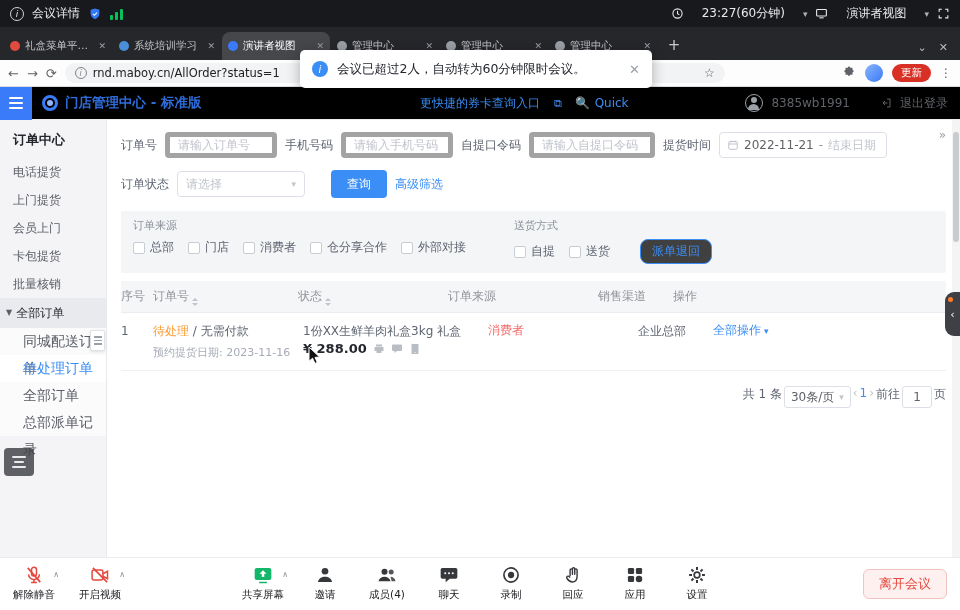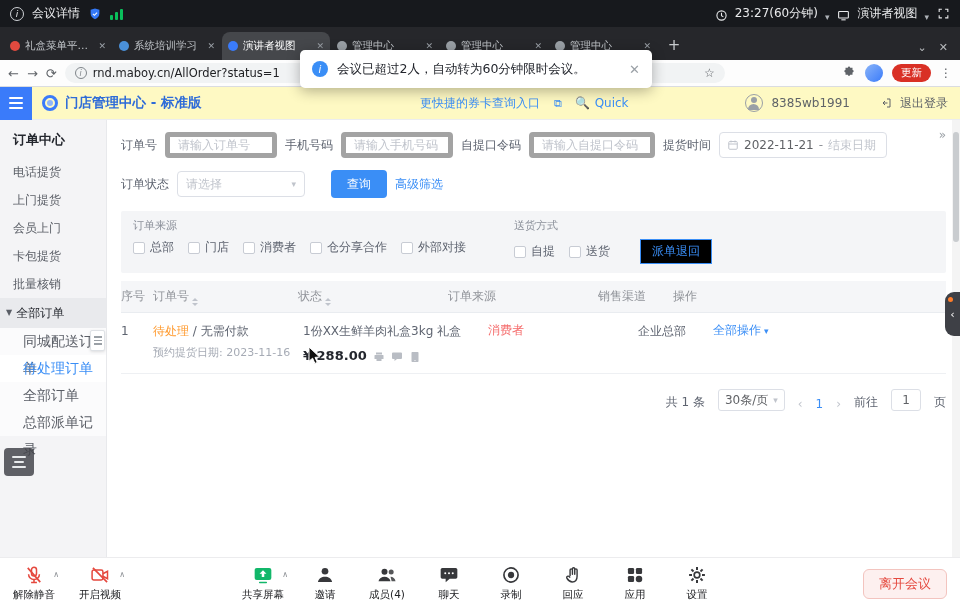--- a/index.html
+++ b/index.html
@@ -9,21 +9,21 @@
   svg{display:block}
 
   
   .mtop{position:absolute;top:0;left:0;right:0;height:27px;background:#17191d;color:#e9eaec;
         display:flex;align-items:center;justify-content:space-between;padding:0 10px;z-index:40;font-size:12px}
   .mtop .grp{display:flex;align-items:center;gap:8px}
   .icirc{width:14px;height:14px;border:1px solid #cfd2d6;border-radius:50%;display:inline-flex;align-items:center;justify-content:center;font-size:9px;font-style:italic}
   .sigbars{display:inline-flex;align-items:flex-end;gap:2px;height:12px}
   .sigbars i{width:3px;background:#0abf5b;border-radius:1px}
   .sigbars i:nth-child(1){height:5px}.sigbars i:nth-child(2){height:8px}.sigbars i:nth-child(3){height:11px}
-  .mtop .item{display:inline-flex;align-items:flex-end;gap:7px;cursor:default}
+  .mtop .item{display:inline-flex;align-items:center;gap:18px;cursor:default}
   .caret-dn{font-size:9px;color:#aeb2b8}
 
   
   .tabstrip{position:absolute;top:27px;left:0;right:0;height:33px;background:#26272b;display:flex;align-items:flex-end;padding:0 4px;z-index:10}
   .tab{width:108px;height:28px;margin-right:1px;border-radius:8px 8px 0 0;display:flex;align-items:center;gap:5px;
        padding:0 6px;color:#bfc3c7;font-size:10.5px;background:transparent;position:relative}
   .tab.active{background:#45474b;color:#fff}
   .tab .fav{width:10px;height:10px;border-radius:50%;flex:none}
   .tab .tlabel{flex:1;white-space:nowrap;overflow:hidden;text-overflow:ellipsis}
   .tab .tclose{font-size:9px;color:#9aa0a6;flex:none}
@@ -37,21 +37,21 @@
   .omnibox{flex:1;max-width:660px;height:20px;background:#f1f3f4;border-radius:11px;display:flex;align-items:center;gap:6px;padding:0 10px;color:#202124}
   .omnibox .site-i{width:12px;height:12px;border:1px solid #80868b;border-radius:50%;font-size:8px;color:#80868b;display:inline-flex;align-items:center;justify-content:center;font-style:italic}
   .omnibox .url{flex:1;font-size:11.5px;white-space:nowrap;overflow:hidden}
   .omnibox .star{color:#5f6368;font-size:12px}
   .addr-right{display:flex;align-items:center;gap:9px;margin-left:auto}
   .avatar-dot{width:18px;height:18px;border-radius:50%;background:linear-gradient(135deg,#8ab4f8,#3a7bfa)}
   .update-chip{background:#d93025;color:#fff;border:none;border-radius:10px;font-size:10.5px;padding:2px 9px;font-family:inherit}
   .kebab{color:#5f6368;font-size:12px;letter-spacing:0}
 
   
-  .appheader{position:absolute;top:87px;left:0;right:0;height:33px;background:#fef9c3;border-bottom:1px solid #ebedf0;
+  .appheader{position:absolute;top:87px;left:0;right:0;height:33px;background:#000000;border-bottom:1px solid #ebedf0;
              display:flex;align-items:center;z-index:8}
   .burger{width:32px;height:33px;background:#3a7bfa;display:flex;flex-direction:column;align-items:center;justify-content:center;gap:3px;flex:none}
   .burger i{width:14px;height:2px;background:#fff;border-radius:1px}
   .brand{display:flex;align-items:center;gap:7px;padding-left:10px}
   .logo-dot{width:16px;height:16px;border:3px solid #3a7bfa;border-radius:50%;position:relative}
   .logo-dot::after{content:"";position:absolute;left:2px;top:2px;width:6px;height:6px;border-radius:50%;background:#8fb5fb}
   .brand .title{color:#2e6bd8;font-weight:bold;font-size:13.5px;white-space:nowrap}
   .quickzone{position:absolute;left:420px;display:flex;align-items:center;gap:14px;color:#3a8ef6;font-size:12px}
   .quickzone .jump{font-size:11px}
   .userzone{margin-left:auto;display:flex;align-items:center;gap:8px;padding-right:12px;color:#5f6368}
@@ -86,41 +86,41 @@
   .selectbox .ph{color:#c0c4cc}
   .sel-caret{color:#c0c4cc;font-size:9px}
   .btn-primary{height:28px;padding:0 16px;background:#3a8ef6;color:#fff;border:none;border-radius:4px;font-size:12px;font-family:inherit}
   .link-blue{color:#3a8ef6;white-space:nowrap}
 
   .filterpanel{margin-top:13px;background:#f4f5f7;border-radius:2px;padding:7px 12px 9px;display:flex;gap:48px}
   .fp-label{font-size:11px;color:#8a8f99;margin-bottom:6px}
   .cbrow{display:flex;align-items:center;gap:14px}
   .cbitem{display:flex;align-items:center;gap:5px;color:#5e6470}
   .cb{width:12px;height:12px;border:1px solid #c8ccd4;border-radius:2px;background:#fff;flex:none}
-  .btn-outline{height:25px;padding:0 11px;border:1px solid #3a8ef6;color:#3a8ef6;background:#000000;border-radius:0;font-size:12px;margin-left:16px;font-family:Liberation Serif, serif}
+  .btn-outline{height:25px;padding:0 11px;border:1px solid #3a8ef6;color:#3a8ef6;background:#404040;border-radius:8px;font-size:12px;margin-left:16px;font-family:Liberation Serif, serif}
 
   .tbl{margin-top:8px}
   .trow{display:flex;align-items:center}
   .thead{height:32px;background:#f5f6f8;color:#909399;border-bottom:1px solid #e9ecf0}
   .c1{width:32px}.c2{width:145px}.c3{width:150px}.c4{width:185px}.c5{width:150px}.c6{width:75px}.c7{width:68px}
   .tcell{padding-right:6px}
   .sort{display:inline-flex;flex-direction:column;margin-left:3px;vertical-align:-1px}
   .sort i{width:0;height:0;border:3px solid transparent;display:block}
   .sort .up{border-bottom-color:#c0c4cc;border-top-width:0;margin-bottom:2px}
   .sort .dn{border-top-color:#c0c4cc;border-bottom-width:0}
   .tdata{align-items:flex-start;padding:9px 0 10px;border-bottom:1px solid #eef0f3;background:#fff}
   .line1{color:#5e6470;line-height:1.5}
   .line2{color:#a6abb5;font-size:11px;margin-top:5px}
   .st-orange{color:#ff9a2e}
   .st-red{color:#f56c6c}
-  .price{color:#24272e;font-weight:bold;font-size:13px;margin-top:8px;display:flex;align-items:flex-end;gap:6px}
+  .price{color:#24272e;font-weight:bold;font-size:13px;margin-top:1px;display:flex;align-items:center;gap:6px}
   .mini-ic{color:#b9bdc4}
   .op-link{color:#3a8ef6;display:inline-flex;align-items:center;gap:3px}
 
-  .pager{margin-top:15px;display:flex;align-items:flex-end;justify-content:flex-end;gap:13px;color:#5e6470}
+  .pager{margin-top:15px;display:flex;align-items:flex-start;justify-content:flex-end;gap:2px;color:#5e6470}
   .psize{height:22px;border:1px solid #dcdfe6;border-radius:3px;display:inline-flex;align-items:center;gap:5px;padding:0 6px;color:#606266}
   .parrow{color:#c0c4cc}
   .pnum{color:#3a8ef6}
   .pgoto-in{width:30px;height:22px;border:1px solid #dcdfe6;border-radius:3px;text-align:center;font-size:12px;color:#606266;font-family:inherit}
 
   .pagescroll{position:absolute;right:0;top:0;width:8px;height:437px;background:#f4f4f4}
   .pagescroll .thumb{position:absolute;top:12px;left:1px;width:6px;height:110px;background:#c9cccf;border-radius:3px}
 
   
   .toast{position:absolute;left:300px;top:50px;width:352px;height:38px;background:#fff;border-radius:5px;z-index:60;

